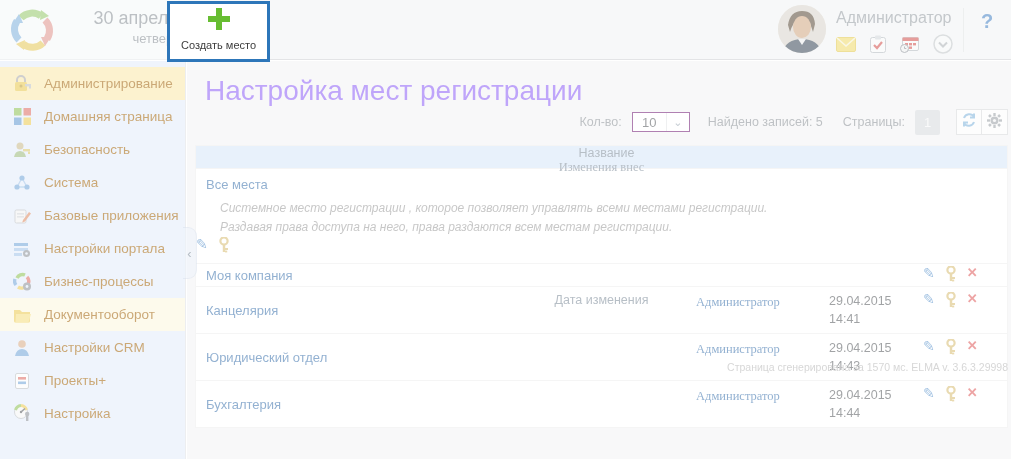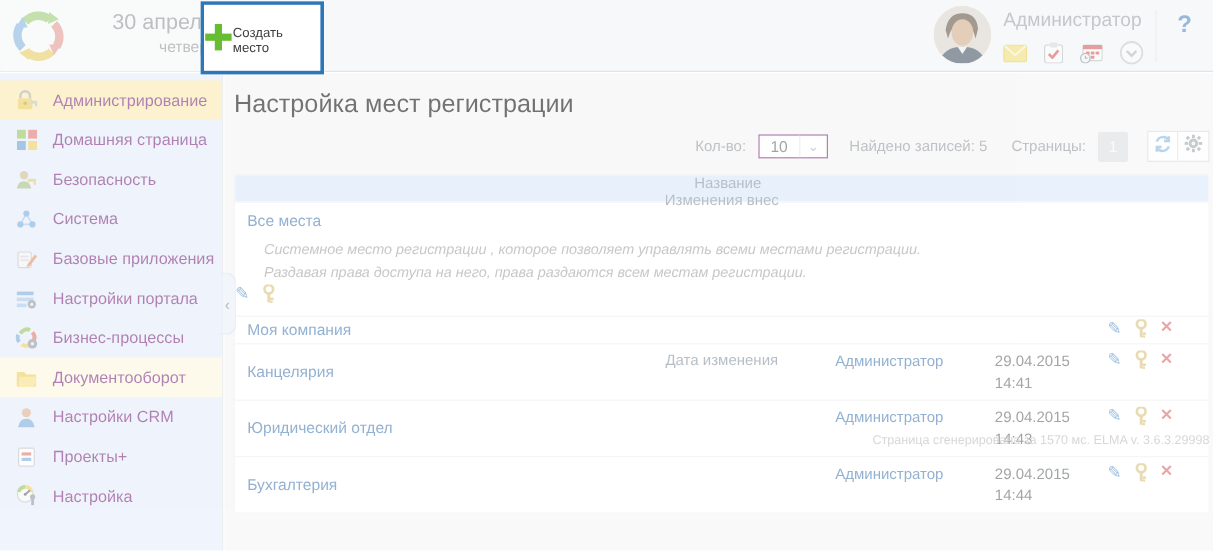--- a/index.html
+++ b/index.html
@@ -14,48 +14,48 @@
   .logo-wrap { position:absolute; top:0; left:0; width:215px; height:60px;
                background:#fcfdfe; clip-path:polygon(0 0, 178px 0, 215px 100%, 0 100%);
                border-right:1px solid #ececec; }
   .logo { position:absolute; top:6px; left:8px; }
   .date-block { position:absolute; top:8px; left:60px; width:118px; text-align:right; color:#8d9399; }
   .date-line1 { font-size:18px; }
   .date-line2 { font-size:13px; margin-top:2px; }
 
   .create-btn { position:absolute; top:1px; left:167px; width:103px; height:61px;
                 background:#ffffff; border:3px solid #2d76b9; cursor:pointer;
-                display:flex; align-items:center; justify-content:flex-start; z-index:5; }
+                display:flex; flex-direction:column; align-items:center; justify-content:flex-start; z-index:5; }
   .plus-icon { margin-top:3px; }
   .create-label { font-size:11px; color:#3d3d3d; margin-top:4px; }
 
   .user-area { position:absolute; top:0; left:770px; width:195px; height:60px; }
   .avatar { position:absolute; top:5px; left:8px; width:48px; height:48px; border-radius:50%;
             overflow:hidden; background:#e9e4dd; }
   .user-name { position:absolute; top:9px; left:66px; font-size:16px; color:#9aa0a6; white-space:nowrap; }
   .user-icons { position:absolute; top:34px; left:66px; display:flex; gap:14px; align-items:center; }
   .hdr-divider { position:absolute; top:8px; left:963px; width:1px; height:44px; background:#e6e7e8; }
   .help { position:absolute; top:10px; left:981px; font-size:20px; font-weight:bold; color:#4a86c8; cursor:pointer; }
 
   
   .sidebar { position:absolute; top:61px; left:0; bottom:0; width:186px;
              background:#e3ecfa; border-right:1px solid #dfe1e4; padding-top:6px; }
   .side-item { display:flex; align-items:center; height:33px; padding-left:12px; cursor:pointer; }
   .side-item .s-icon { width:20px; height:20px; flex:0 0 20px; display:flex; align-items:center; justify-content:center; }
-  .side-item .s-label { margin-left:12px; font-size:13.5px; color:#701a75; white-space:nowrap; }
+  .side-item .s-label { margin-left:12px; font-size:13.5px; color:#a16207; white-space:nowrap; }
   .side-item.active { background:#fae9a8; }
   .side-item.warm { background:#fdf6dd; }
   .collapse-tab { position:absolute; top:227px; left:183px; width:14px; height:52px;
                   background:#eef4fc; border:1px solid #dbe3ef; border-left:none;
                   border-radius:0 9px 9px 0; display:flex; align-items:center; justify-content:center;
                   color:#7e8b99; font-size:13px; cursor:pointer; z-index:4; }
 
   
   .main { position:absolute; top:61px; left:187px; right:0; bottom:0; background:#f4f4f5; }
-  .page-title { position:absolute; top:14px; left:8px; font-size:21px; color:#000000; }
+  .page-title { position:absolute; top:14px; left:18px; font-size:28px; color:#8b5cf6; }
 
   .controls { position:absolute; top:47px; left:0; right:3px; height:28px;
               display:flex; align-items:center; justify-content:flex-end; gap:10px; }
   .ctl-label { font-size:12.5px; color:#8a9096; }
   .count-select { display:flex; align-items:stretch; height:20px; background:#fff;
                   border:1px solid #701a75; cursor:pointer; }
   .count-value { width:34px; display:flex; align-items:center; justify-content:center;
                  font-size:13px; color:#55595d; border-right:1px solid #e2e4e6; }
   .count-caret { width:22px; display:flex; align-items:center; justify-content:center;
                  color:#9aa6b2; font-size:11px; }
@@ -65,21 +65,21 @@
               display:flex; align-items:center; justify-content:center; font-size:13px; cursor:pointer; }
   .tool-group { display:flex; margin-left:6px; }
   .tool-btn { width:26px; height:26px; background:#fdfdfd; border:1px solid #d6d8da;
               display:flex; align-items:center; justify-content:center; cursor:pointer; }
   .tool-btn + .tool-btn { border-left:none; }
 
   .table { position:absolute; top:84px; left:8px; width:813px; background:#fff; border:1px solid #ededee; }
   .t-head { display:flex; background:#d7e7f9; height:22px; align-items:center;flex-direction:column; }
   .t-row { display:flex; border-top:1px solid #ededee; background:#fff; }
   .c-name { flex:1 1 auto; padding-left:10px; }
-  .c-mod  { flex:0 0 133px; }
+  .c-mod  { flex:0 0 133px;font-family:Liberation Serif, serif; }
   .c-date { flex:0 0 94px; }
   .c-act  { flex:0 0 84px; display:flex; gap:10px; justify-content:flex-start; }
   .th { font-size:12.5px; color:#7d8b99; }
   .row-link { font-size:13px; color:#3b72ad; text-decoration:none; cursor:pointer; }
   .row-desc { font-size:12px; font-style:italic; color:#9b9b9b; line-height:19px;
               max-width:565px; padding-left:14px; margin-top:6px; }
   .mod-link { font-size:12.5px; color:#3b72ad; cursor:pointer; }
   .date-txt { font-size:12.5px; color:#55595d; line-height:18px; }
   .act-icon { font-size:14px; line-height:14px; cursor:pointer; }
   .edit-ic { color:#4f8cc9; }

